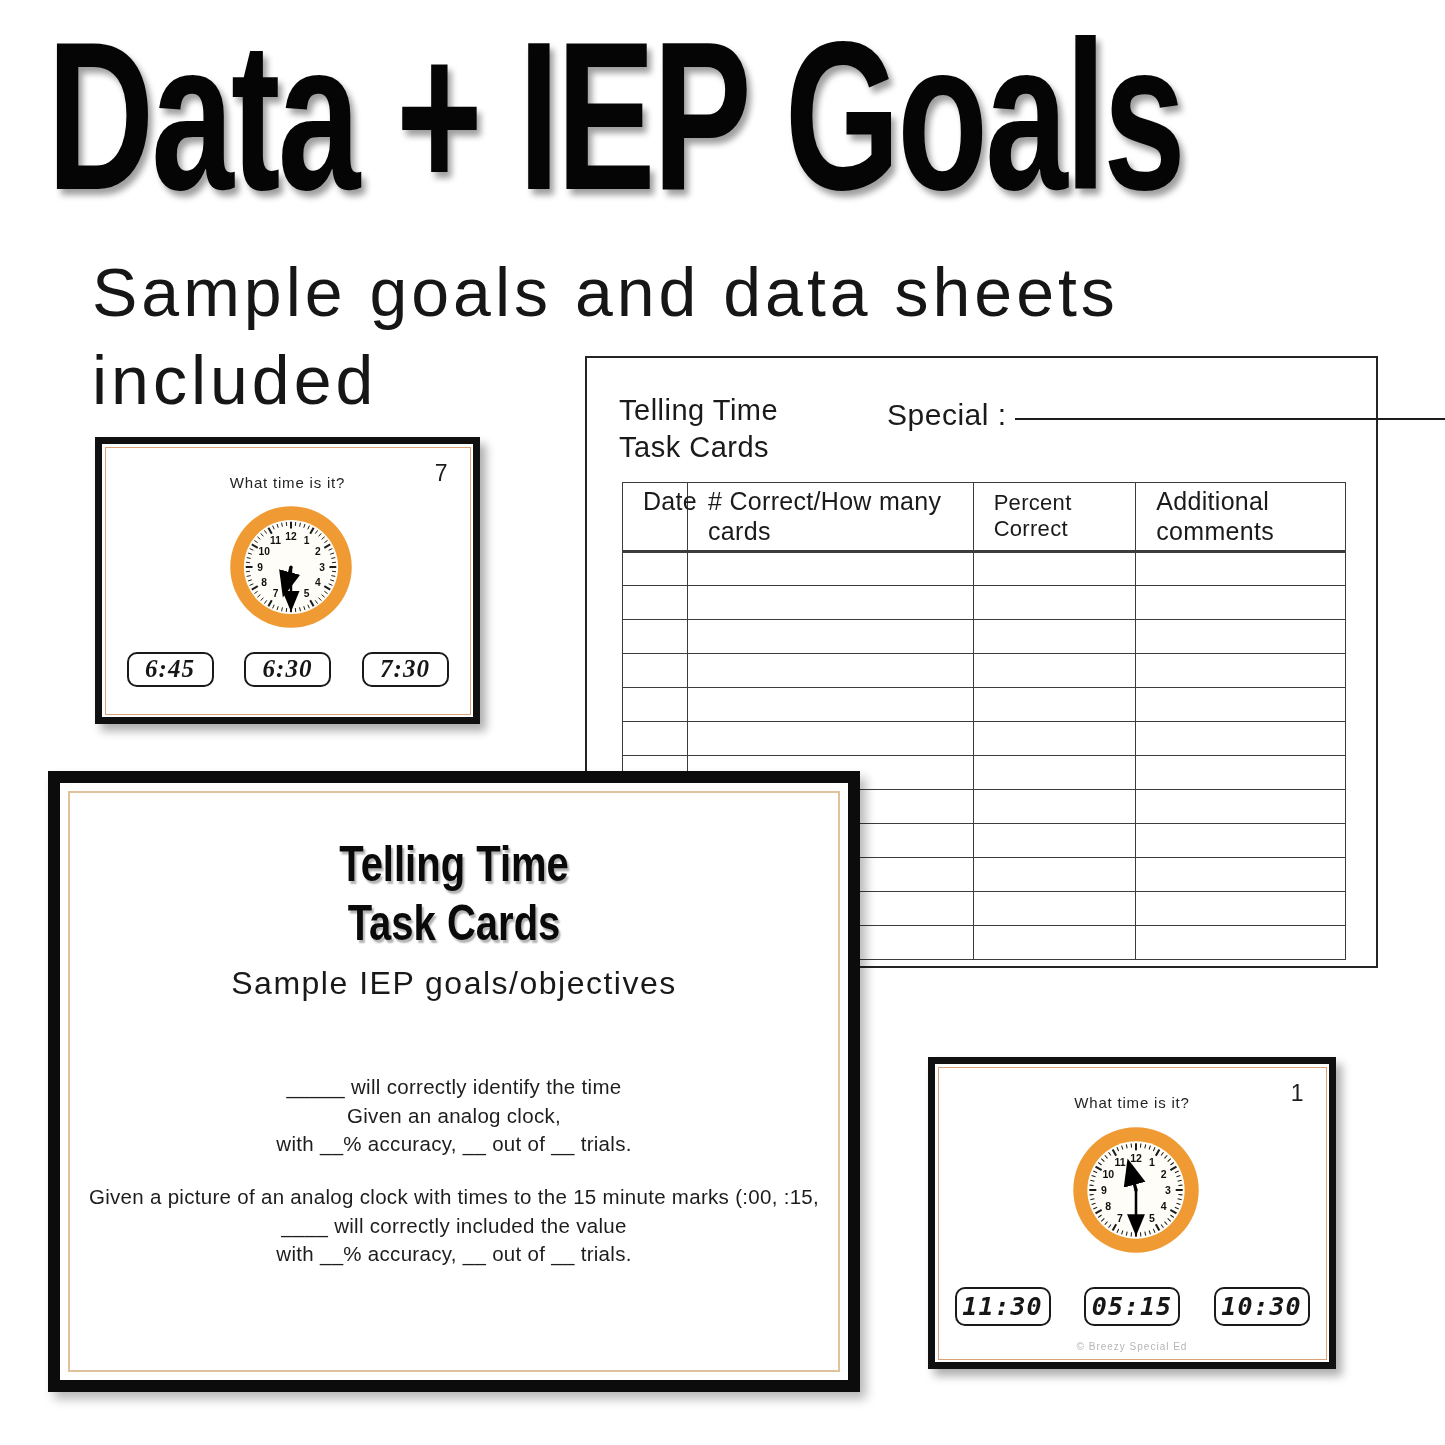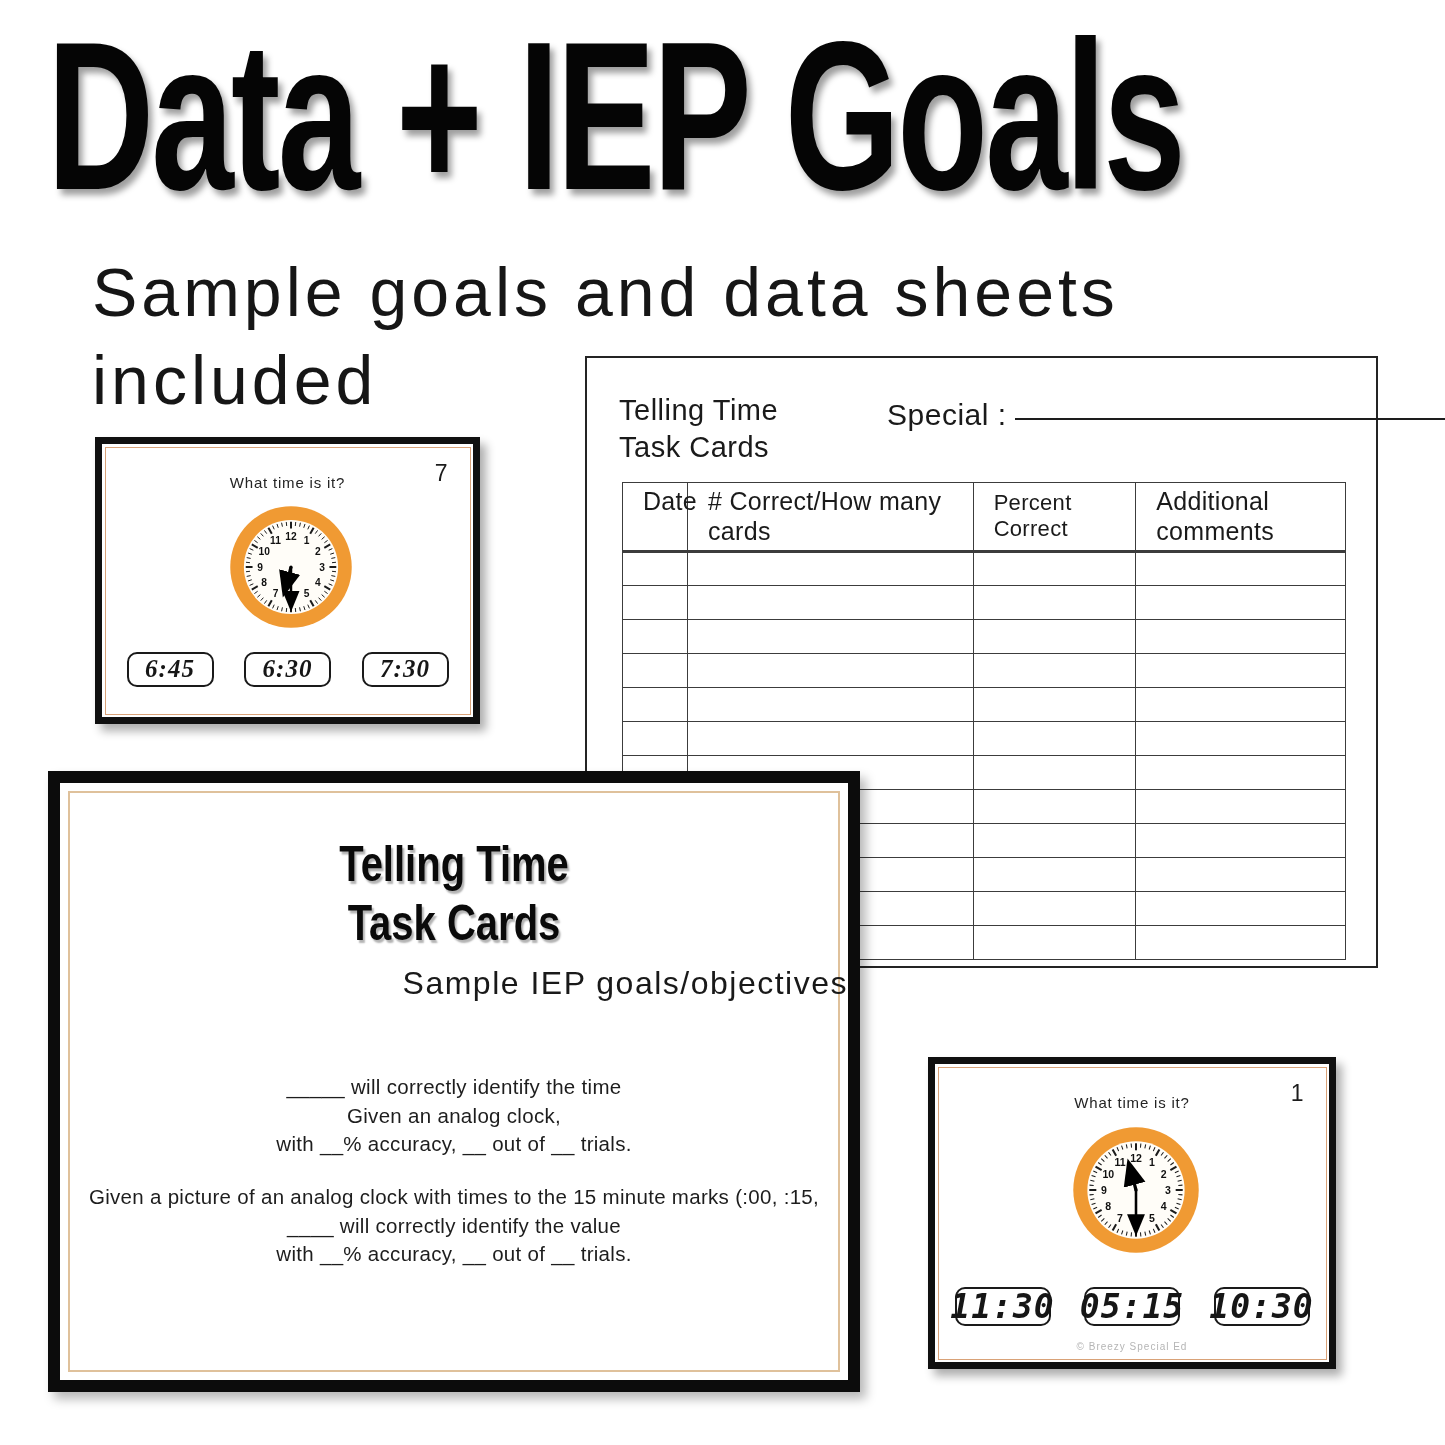--- a/index.html
+++ b/index.html
@@ -68,41 +68,41 @@
   }
   
   .card7 { left:95px; top:437px; width:385px; height:287px; }
   .card7 .clockbox { left:123px; top:57px; width:124px; height:124px; }
   .card7 .choices { top:204px; padding:0 21px; }
   .card7 .digital { width:87px; height:35px; font-size:25px;font-family:Liberation Serif, serif; }
   
   .card1 { left:928px; top:1057px; width:408px; height:312px; }
   .card1 .clockbox { left:133px; top:58px; width:128px; height:128px; }
   .card1 .choices { top:219px; padding:0 16px; }
-  .card1 .digital { width:96px; height:39px; font-size:33px; }
+  .card1 .digital { width:96px; height:39px; font-size:25px; }
   .card-footer {
     position:absolute; left:0; right:0; bottom:7px; text-align:center;
     font-size:10px; letter-spacing:1px; color:#b5b5b5;
   }
 
   
   .iepcard {
     position:absolute; left:48px; top:771px; width:812px; height:621px;
     background:#fff; border:12px solid #0c0c0c; box-sizing:border-box;
     box-shadow:6px 7px 10px rgba(0,0,0,0.28); z-index:3;
   }
   .iep-frame { position:absolute; inset:8px; border:2px solid #DFC19B; }
   .iep-title {
     position:absolute; top:52px; left:0; right:0; text-align:center;
     font-size:50px; line-height:1.17; font-weight:900; letter-spacing:0;
     color:#0a0a0a; text-shadow:2.5px 2.5px 2px rgba(0,0,0,0.30);
     transform:scaleX(0.80);
   }
   .iep-sub {
-    position:absolute; top:182px; left:0; right:0; text-align:right;
+    position:absolute; top:182px; left:0; right:0; text-align:center;
     font-size:32px; letter-spacing:1.5px; color:#191919;
   }
   .goal { position:absolute; left:0; right:0; text-align:center; font-size:20.5px; line-height:1.40; letter-spacing:0.3px; color:#1d1d1d; }
   .goal-1 { top:290px; }
   .goal-2 { top:400px; }
 </style>
 </head>
 <body>
 
 <div class="canvas">
@@ -310,21 +310,21 @@
       <div>Task Cards</div>
     </div>
     <div class="iep-sub">Sample IEP goals/objectives</div>
     <div class="goal goal-1">
       <div>_____ will correctly identify the time</div>
       <div>Given an analog clock,</div>
       <div>with __% accuracy, __ out of __ trials.</div>
     </div>
     <div class="goal goal-2">
       <div>Given a picture of an analog clock with times to the 15 minute marks (:00, :15,</div>
-      <div>____ will correctly identify the value</div>
+      <div>____ will correctly included the value</div>
       <div>with __% accuracy, __ out of __ trials.</div>
     </div>
   </section>
 
   <section class="taskcard card1">
     <div class="inner">
       <div class="q">What time is it?</div>
       <div class="num">1</div>
       <div class="clockbox">
           <svg viewBox="0 0 200 200" xmlns="http://www.w3.org/2000/svg">

